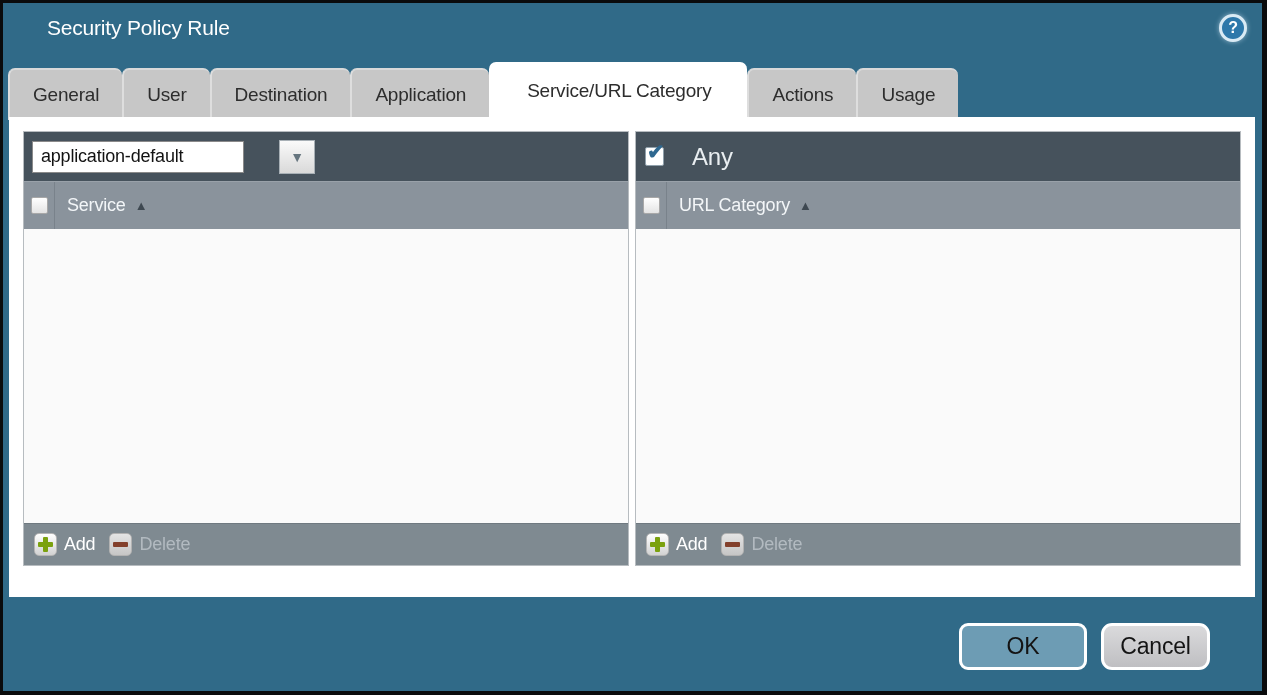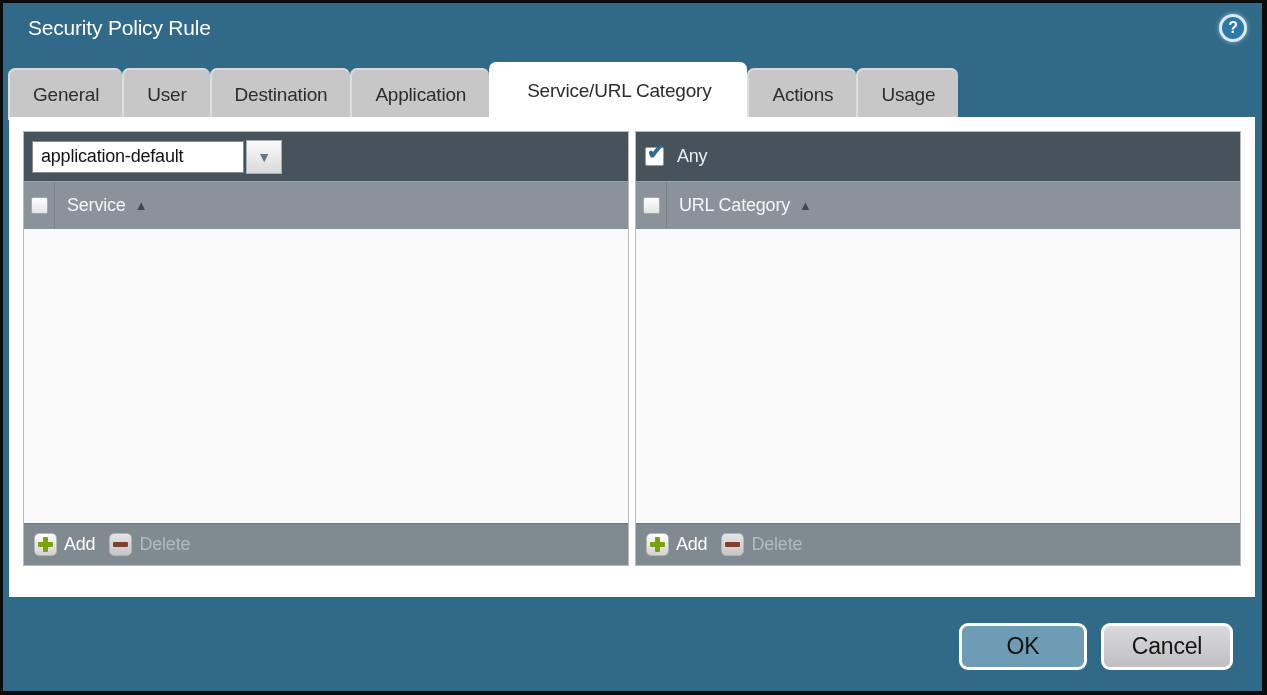--- a/index.html
+++ b/index.html
@@ -6,21 +6,21 @@
   html,body { width:1267px; height:695px; }
   body {
     font-family: "Liberation Sans", sans-serif;
     background:#0a0b0c;
     letter-spacing:-0.2px;
   }
   .frame { position:relative; width:1267px; height:695px; background:#0a0b0c; overflow:hidden; }
   .dialog { position:absolute; left:3px; top:3px; width:1259px; height:688px; background:#306a88; }
 
   
-  .title { position:absolute; left:25px; top:13px; font-size:21px; color:#ffffff; font-weight:400; }
+  .title { position:absolute; left:44px; top:13px; font-size:21px; color:#ffffff; font-weight:400; }
   .help {
     position:absolute; right:15px; top:11px; width:28px; height:28px; border-radius:50%;
     background:#2d78aa; border:3px solid #d9eaf4; color:#fff; font-weight:bold; font-size:16px;
     display:flex; align-items:center; justify-content:center;
     box-shadow:0 0 5px rgba(220,240,255,.55); cursor:pointer;
   }
 
   
   .tabs { position:absolute; left:5px; top:59px; height:58px; display:flex; align-items:flex-end; }
   .tab {
@@ -42,35 +42,35 @@
   .panel {
     position:absolute; top:14px; width:606px; height:435px;
     display:flex; flex-direction:column;
     border:1px solid #b7bcc0;
   }
   .panel.left  { left:14px; }
   .panel.right { left:626px; }
 
   .panel-top { height:49px; background:#46525c; flex:none; display:flex; align-items:center; }
 
-  .combo { display:flex; align-items:center; margin-left:8px; }
+  .combo { display:flex; align-items:center; margin-left:8px;gap:33px; }
   .combo-input {
     width:212px; height:32px; border:1px solid #8a8a8a; background:#fff;
     font-size:18px; padding:0 8px; color:#121212;
     font-family:"Liberation Sans", sans-serif; letter-spacing:-0.2px;
   }
   .combo-btn {
     width:36px; height:34px; margin-left:2px;
     background:linear-gradient(#fafafa,#d9d9d9); border:1px solid #a8b0b6;
     display:flex; align-items:center; justify-content:center;
     color:#66757f; font-size:14px; cursor:pointer;
   }
 
   .any-row { padding-left:9px; }
-  .any-label { margin-left:13px; color:#e9eef1; font-size:18px; }
+  .any-label { margin-left:28px; color:#e9eef1; font-size:24px; }
 
   .col-header { height:48px; background:#8a939c; flex:none; display:flex; align-items:stretch; border-top:1px solid #99a1a9; cursor:pointer;text-align:right; }
   .cb-cell { width:31px; display:flex; align-items:center; justify-content:center; border-right:1px solid #79828b; flex:none; }
   .checkbox {
     width:17px; height:17px; border:1px solid #a8a8a8; border-radius:2px;
     background:linear-gradient(#ffffff,#e4e4e4); cursor:pointer;
   }
   .checkbox.checked {
     width:19px; height:19px; background:#ffffff; border:1px solid #90a0ab;
     position:relative; overflow:visible;
@@ -94,21 +94,21 @@
   .action.disabled .action-label { color:#b2bac0;text-align:center; }
 
   
   .btn {
     position:absolute; top:620px; height:47px;
     border:3px solid #ffffff; border-radius:9px;
     font-size:23px; color:#141414; cursor:pointer;
     font-family:"Liberation Sans", sans-serif; letter-spacing:-0.2px;
   }
   .btn.ok { left:956px; width:128px; background:#6d9cb4; }
-  .btn.cancel { left:1098px; width:132px; background:linear-gradient(#dadadc,#bfbfc2); }
+  .btn.cancel { left:1098px; width:109px; background:linear-gradient(#dadadc,#bfbfc2);border-radius:11px; }
 </style>
 </head>
 <body>
 
 <div class="frame">
   <div class="dialog">
 
     <div class="title">Security Policy Rule</div>
     <div class="help">
       <span>?</span>

